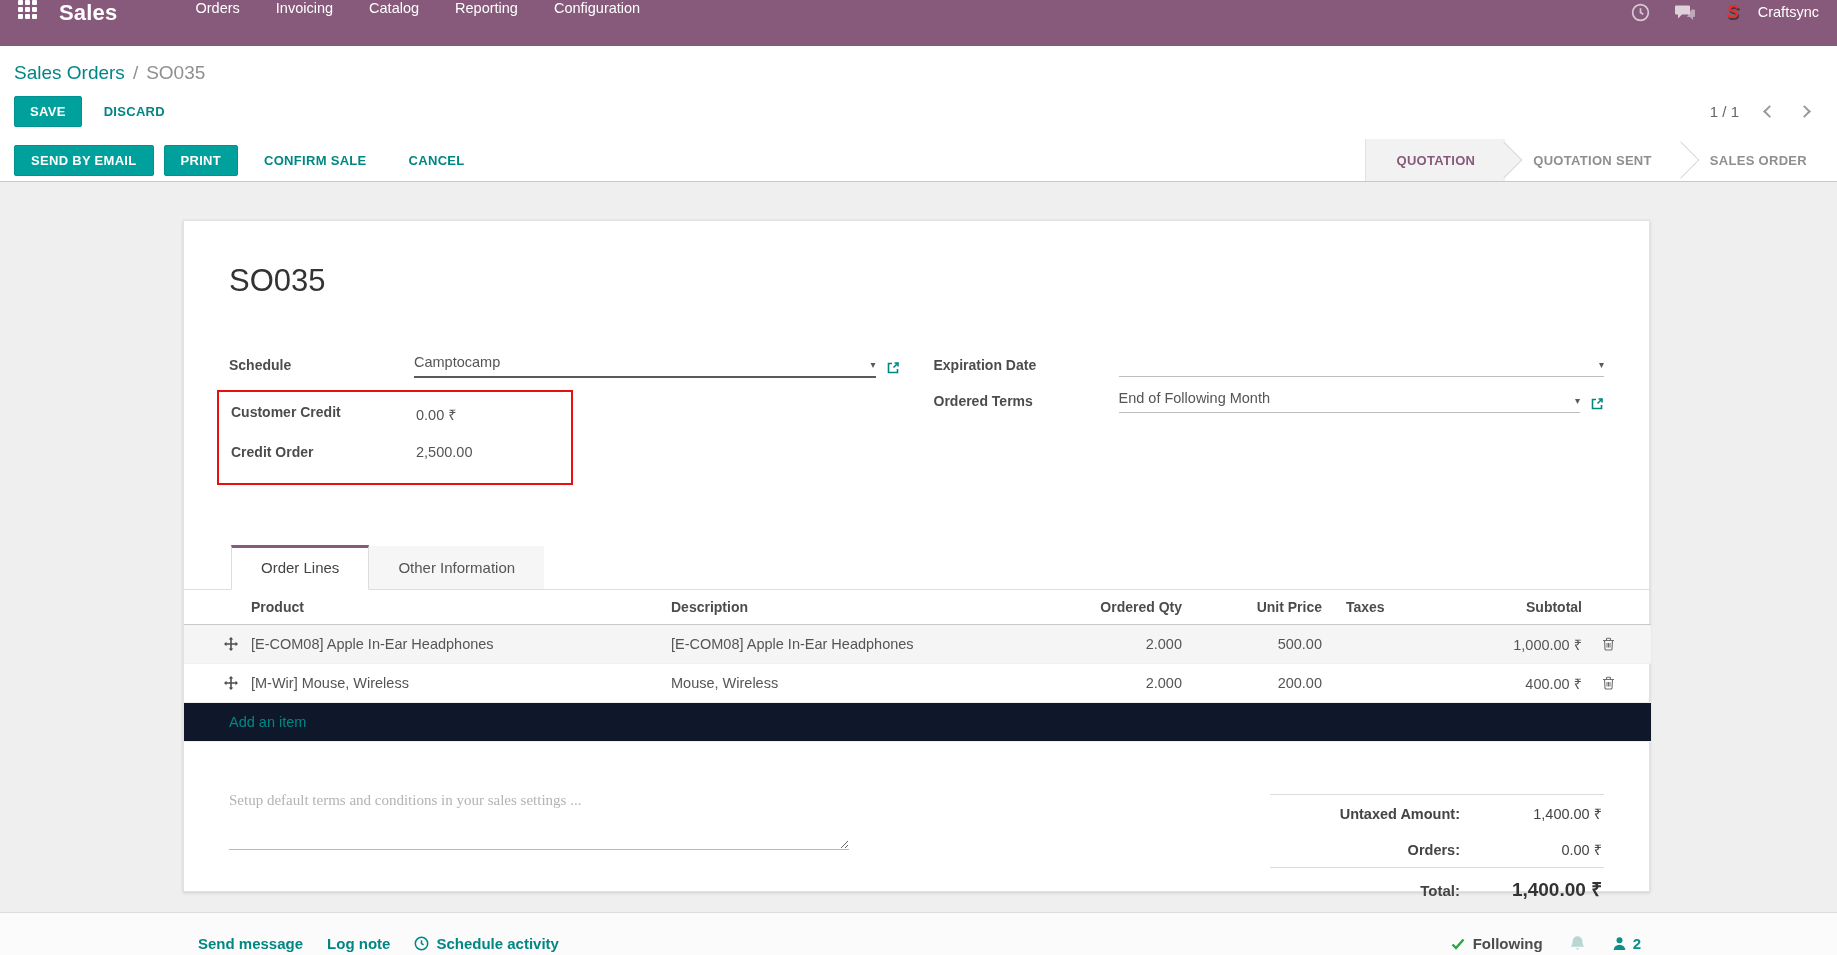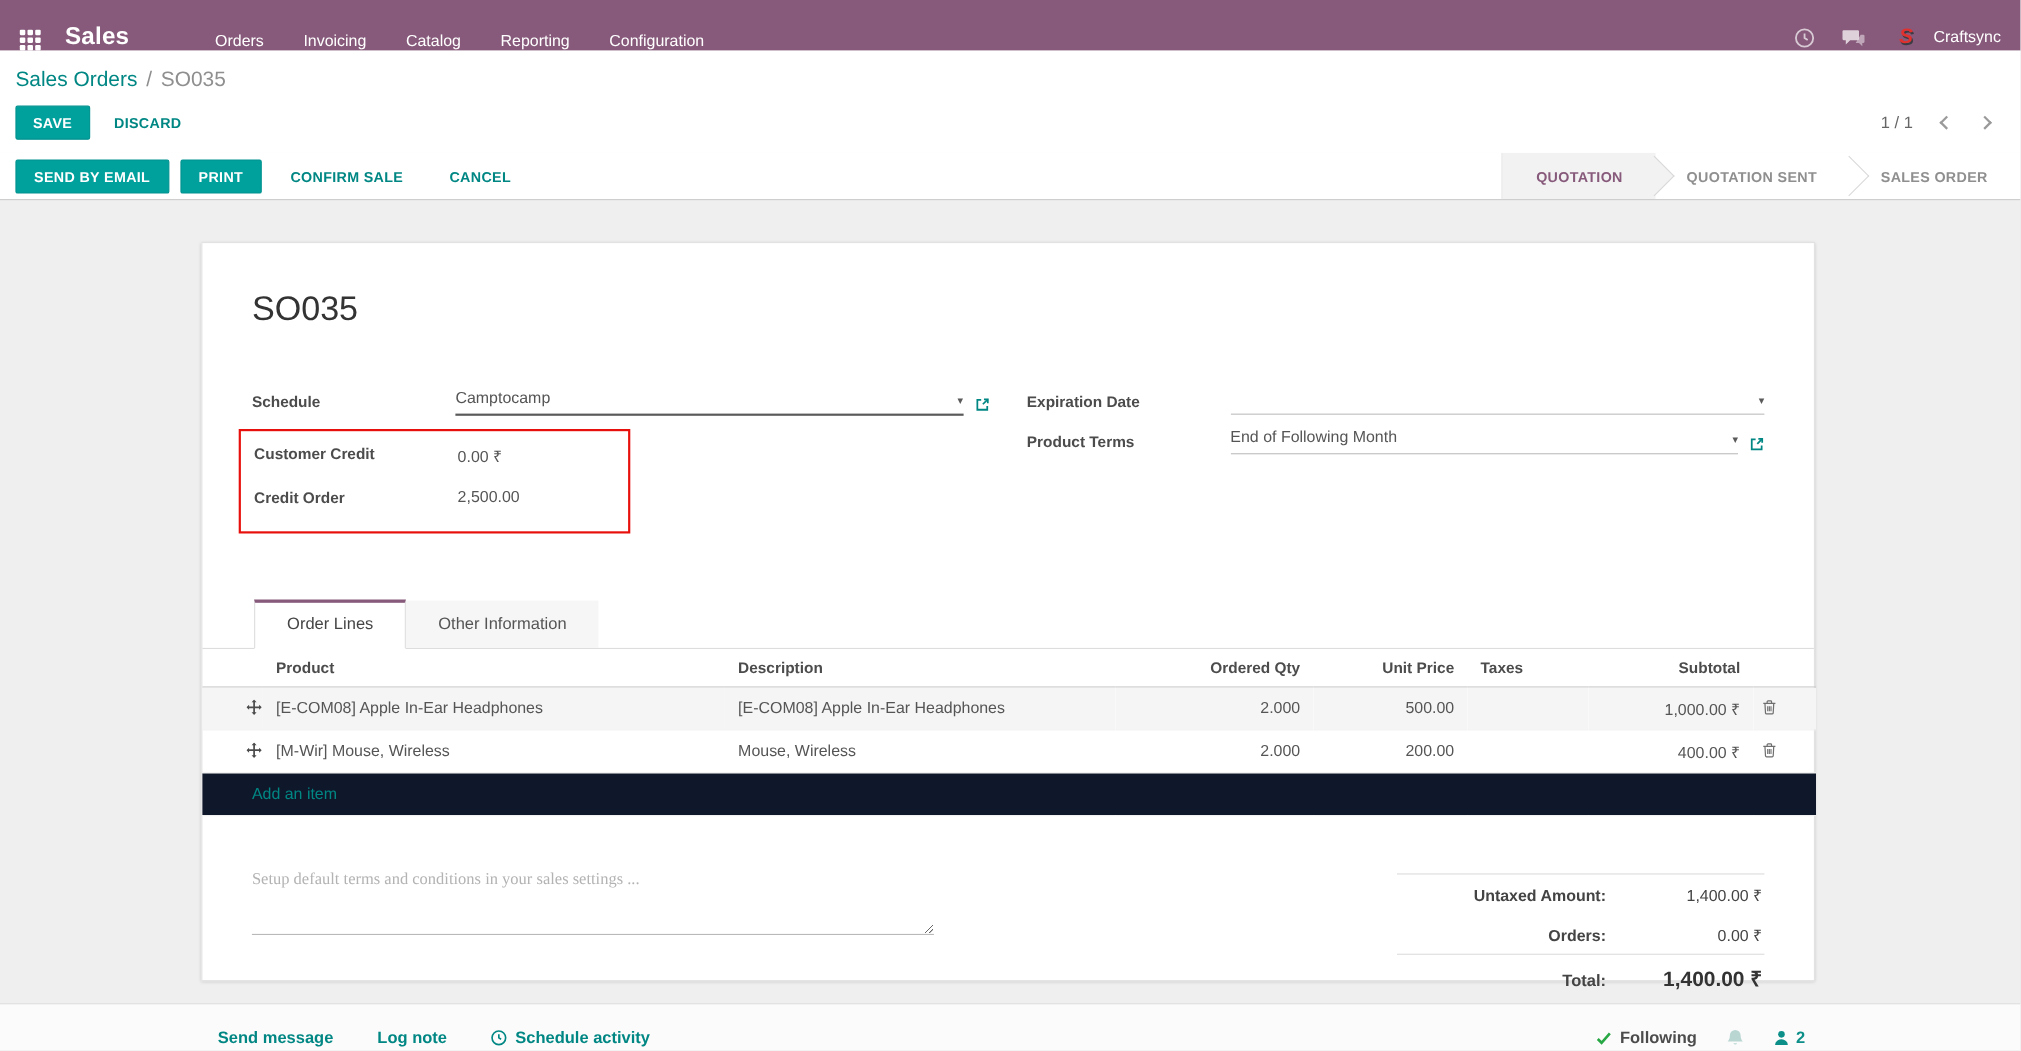--- a/index.html
+++ b/index.html
@@ -3,21 +3,21 @@
 <meta charset="utf-8">
 <style>
   * { margin:0; padding:0; box-sizing:border-box; }
   html,body { background:#e9e9e9; }
   .page {
     position:relative; width:1837px; height:955px; overflow:hidden;
     background:#f0efef; font-family:"Liberation Sans", sans-serif; color:#4c4c4c;
   }
 
   
-  .topbar { height:46px; background:#875A7B; display:flex; align-items:flex-end; padding:0 18px; color:#fff; }
+  .topbar { height:46px; background:#875A7B; display:flex; align-items:flex-start; padding:0 18px; color:#fff; }
   .apps-grid { width:19px; height:19px; display:grid; grid-template-columns:repeat(3,5px); grid-template-rows:repeat(3,5px); gap:2px; margin-right:22px; cursor:pointer; }
   .apps-grid i { background:#fff; border-radius:1px; }
   .app-title { font-size:22px; font-weight:700; letter-spacing:.2px; margin-right:78px; cursor:pointer; }
   .topnav { display:flex; gap:36px; font-size:14.5px; }
   .topnav span { cursor:pointer; }
   .topbar-right { margin-left:auto; display:flex; align-items:center; gap:24px; }
   .tb-icon { opacity:.85; cursor:pointer; display:flex; }
   .avatar { width:26px; height:24px; display:flex; align-items:center; justify-content:center;
             font-weight:700; font-size:19px; color:#e0312f; font-style:italic;
             text-shadow:1px 2px 0 #3c3c44; margin-right:-12px; }
@@ -99,21 +99,21 @@
   .trow { display:flex; justify-content:flex-end; align-items:baseline; padding:8px 2px; }
   .trow.line { border-top:1px solid #dcdcdc; }
   .tlabel { font-weight:700; margin-right:30px; }
   .tvalue { min-width:112px; text-align:right; }
   .trow.total .tvalue { font-weight:700; font-size:19px; color:#333; }
   .trow.total .tlabel { font-size:15px; }
 
   
   .chatter { margin-top:20px; border-top:1px solid #ddd; background:#fbfbfb; height:62px;
              display:flex; align-items:center; padding:0 196px 0 198px; }
-  .chat-links { display:flex; align-items:center; gap:40px; }
+  .chat-links { display:flex; align-items:center; gap:24px; }
   .chat-link { color:#008784; font-weight:700; font-size:15px; cursor:pointer; display:flex; align-items:center; gap:7px; }
   .chat-right { margin-left:auto; display:flex; align-items:center; gap:26px; }
   .following { display:flex; align-items:center; gap:8px; color:#4c4c4c; font-weight:700; font-size:15px; cursor:pointer; }
   .followers { display:flex; align-items:center; gap:6px; color:#0c8f89; font-weight:700; font-size:15px; cursor:pointer; }
 </style>
 </head>
 <body>
 
 <div class="page">
 
@@ -220,21 +220,21 @@
 
       <div>
         <div class="frow">
           <span class="flabel">Expiration Date</span>
           <span class="fline">
             <span class="fvalue"></span>
             <span class="caret">▾</span>
           </span>
         </div>
         <div class="frow" style="margin-top:6px;">
-          <span class="flabel">Product Terms</span>
+          <span class="flabel">Ordered Terms</span>
           <span class="fline">
             <span class="fvalue">End of Following Month</span>
             <span class="caret">▾</span>
           </span>
           <span class="ext-link">
             <svg width="14" height="14" viewBox="0 0 14 14">
                 <path d="M6 2.5 H2.5 V11.5 H11.5 V8" fill="none" stroke="#008784" stroke-width="1.6"></path>
                 <path d="M8.5 2 H12 V5.5" fill="none" stroke="#008784" stroke-width="1.6"></path>
                 <path d="M12 2 L7.5 6.5" fill="none" stroke="#008784" stroke-width="1.6"></path>
               </svg>

